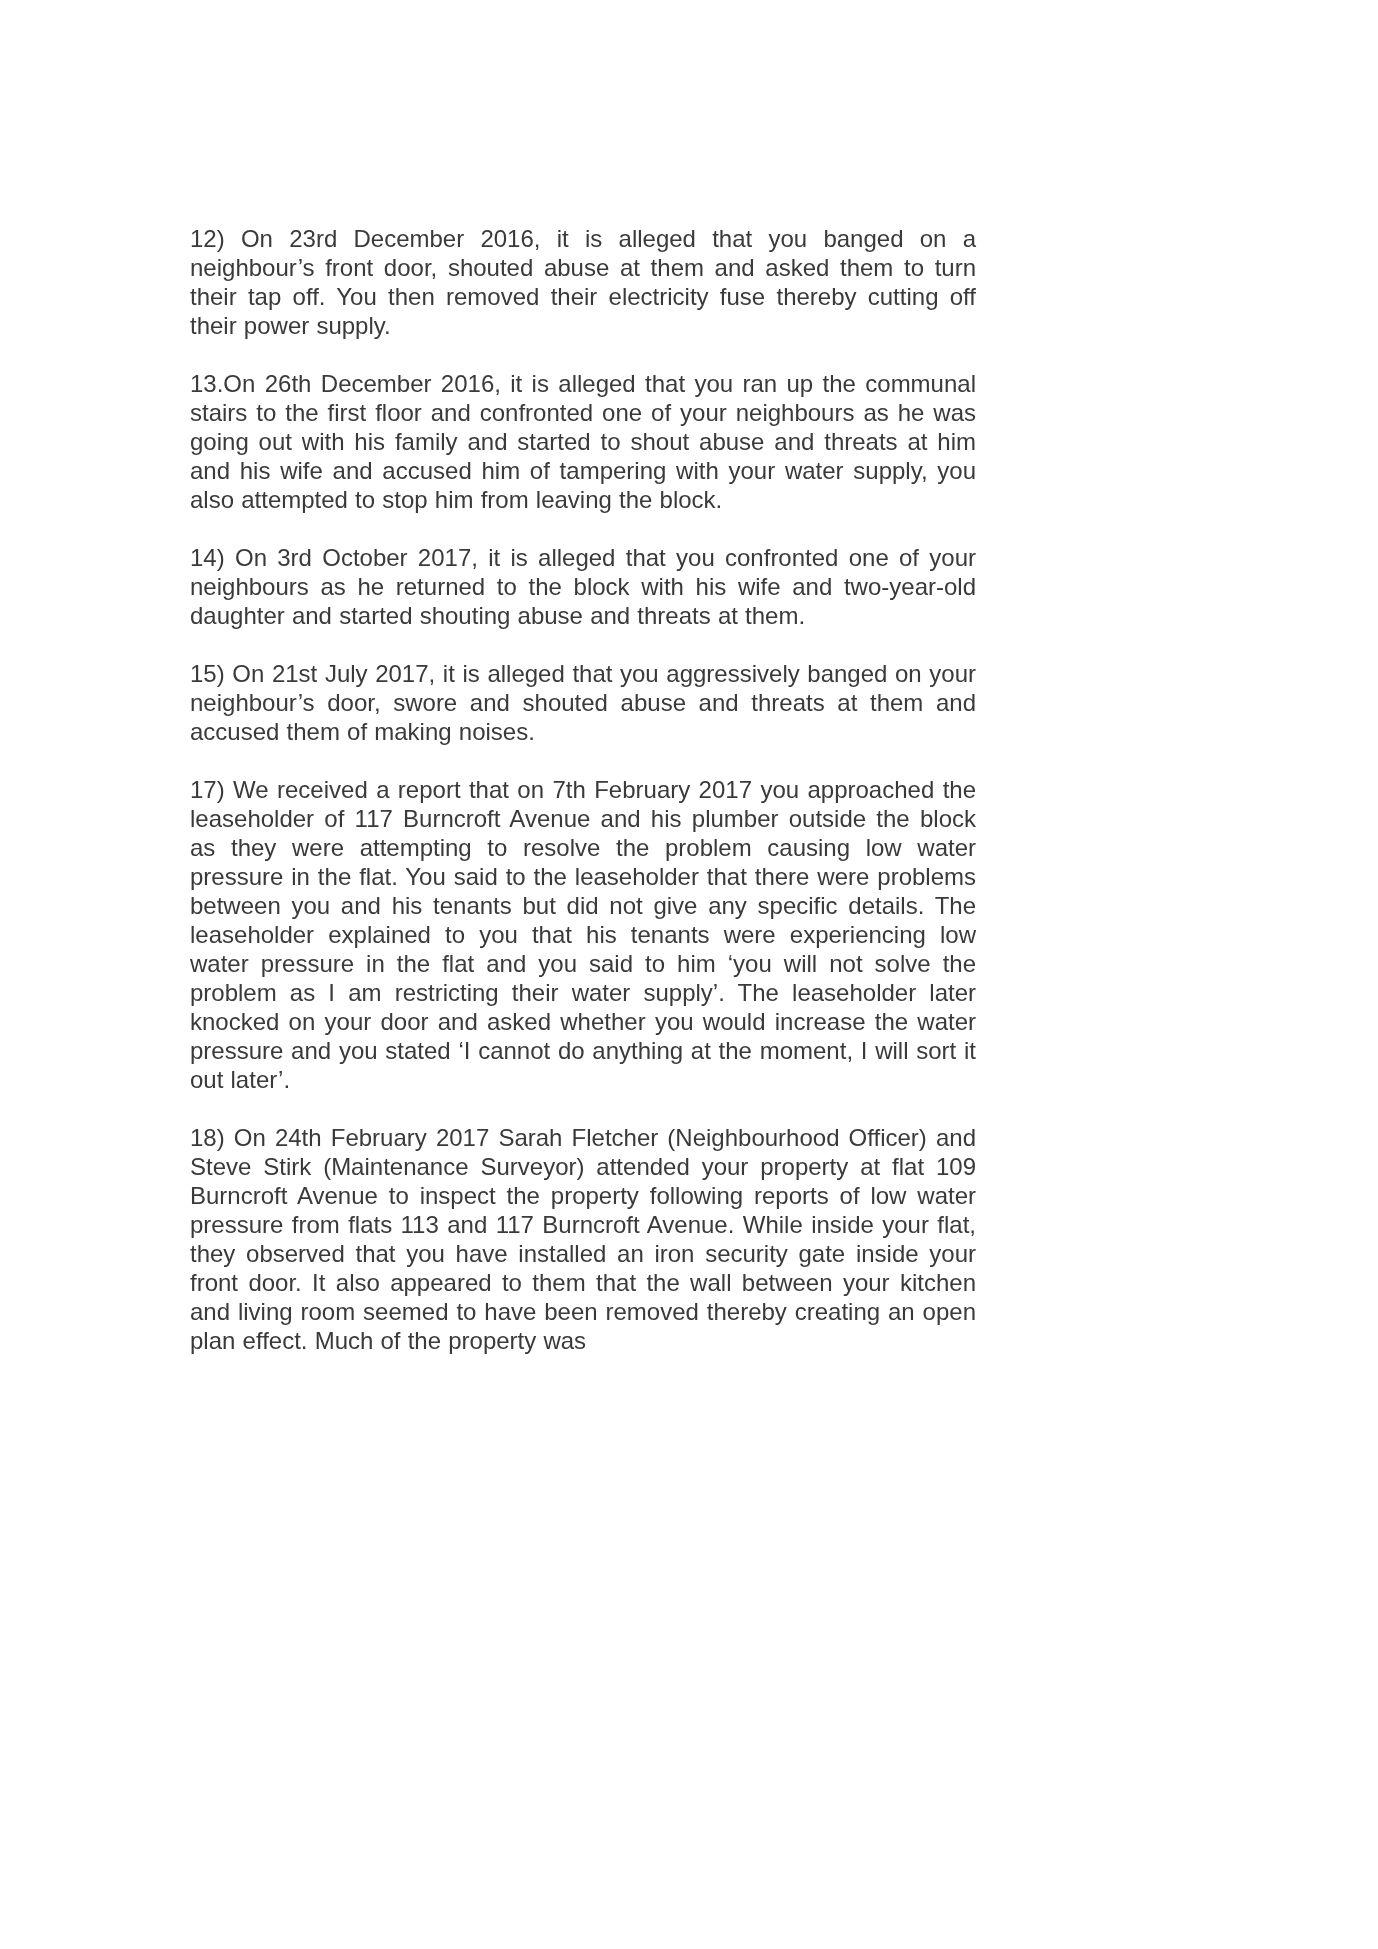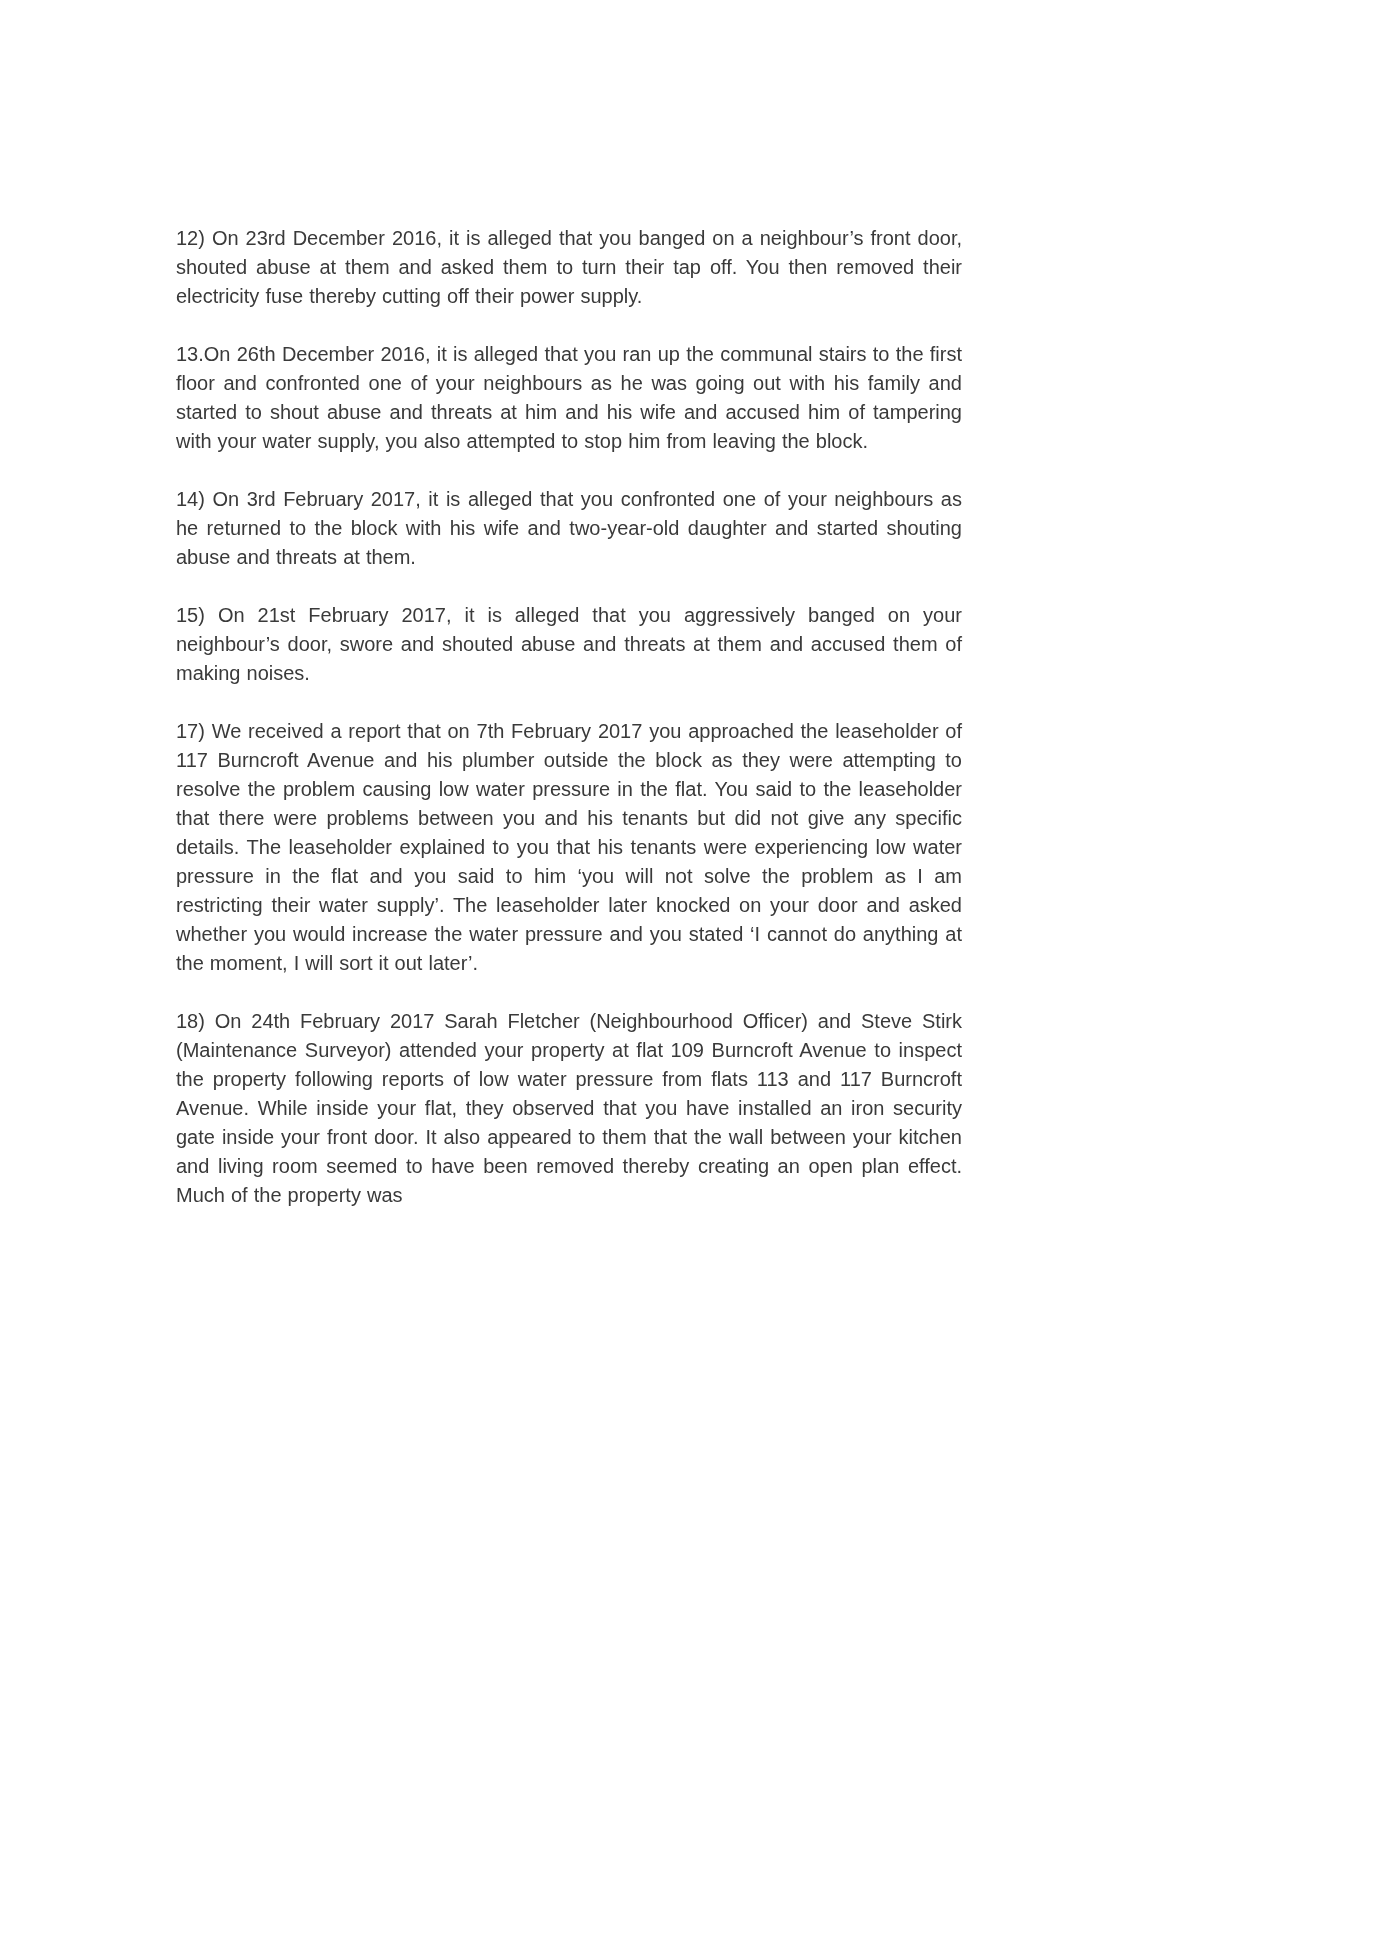--- a/index.html
+++ b/index.html
@@ -17,38 +17,38 @@
       position: absolute;
       left: 0;
       top: 0;
       width: 1378px;
       height: 1949px;
       background: #ffffff;
       overflow: hidden;
     }
     .content {
       position: absolute;
-      left: 176px;
+      left: 190px;
       top: 224px;
       width: 786px;
       color: #3a3a3a;
-      font-size: 20px;
+      font-size: 24px;
       line-height: 29px;
     }
     .para {
       text-align: justify;
       margin: 0 0 29px 0;
       word-spacing: 0.5px;
     }
   </style>
 </head>
 <body>
 
 <div class="page">
   <div class="content">
     <p class="para">12) On 23rd December 2016, it is alleged that you banged on a neighbour’s front door, shouted abuse at them and asked them to turn their tap off. You then removed their electricity fuse thereby cutting off their power supply.</p>
     <p class="para">13.On 26th December 2016, it is alleged that you ran up the communal stairs to the first floor and confronted one of your neighbours as he was going out with his family and started to shout abuse and threats at him and his wife and accused him of tampering with your water supply, you also attempted to stop him from leaving the block.</p>
-    <p class="para">14) On 3rd February 2017, it is alleged that you confronted one of your neighbours as he returned to the block with his wife and two-year-old daughter and started shouting abuse and threats at them.</p>
-    <p class="para">15) On 21st February 2017, it is alleged that you aggressively banged on your neighbour’s door, swore and shouted abuse and threats at them and accused them of making noises.</p>
+    <p class="para">14) On 3rd October 2017, it is alleged that you confronted one of your neighbours as he returned to the block with his wife and two-year-old daughter and started shouting abuse and threats at them.</p>
+    <p class="para">15) On 21st July 2017, it is alleged that you aggressively banged on your neighbour’s door, swore and shouted abuse and threats at them and accused them of making noises.</p>
     <p class="para">17) We received a report that on 7th February 2017 you approached the leaseholder of 117 Burncroft Avenue and his plumber outside the block as they were attempting to resolve the problem causing low water pressure in the flat. You said to the leaseholder that there were problems between you and his tenants but did not give any specific details. The leaseholder explained to you that his tenants were experiencing low water pressure in the flat and you said to him ‘you will not solve the problem as I am restricting their water supply’. The leaseholder later knocked on your door and asked whether you would increase the water pressure and you stated ‘I cannot do anything at the moment, I will sort it out later’.</p>
     <p class="para">18) On 24th February 2017 Sarah Fletcher (Neighbourhood Officer) and Steve Stirk (Maintenance Surveyor) attended your property at flat 109 Burncroft Avenue to inspect the property following reports of low water pressure from flats 113 and 117 Burncroft Avenue. While inside your flat, they observed that you have installed an iron security gate inside your front door. It also appeared to them that the wall between your kitchen and living room seemed to have been removed thereby creating an open plan effect. Much of the property was</p>
   </div>
 </div>
 
 </body></html>

